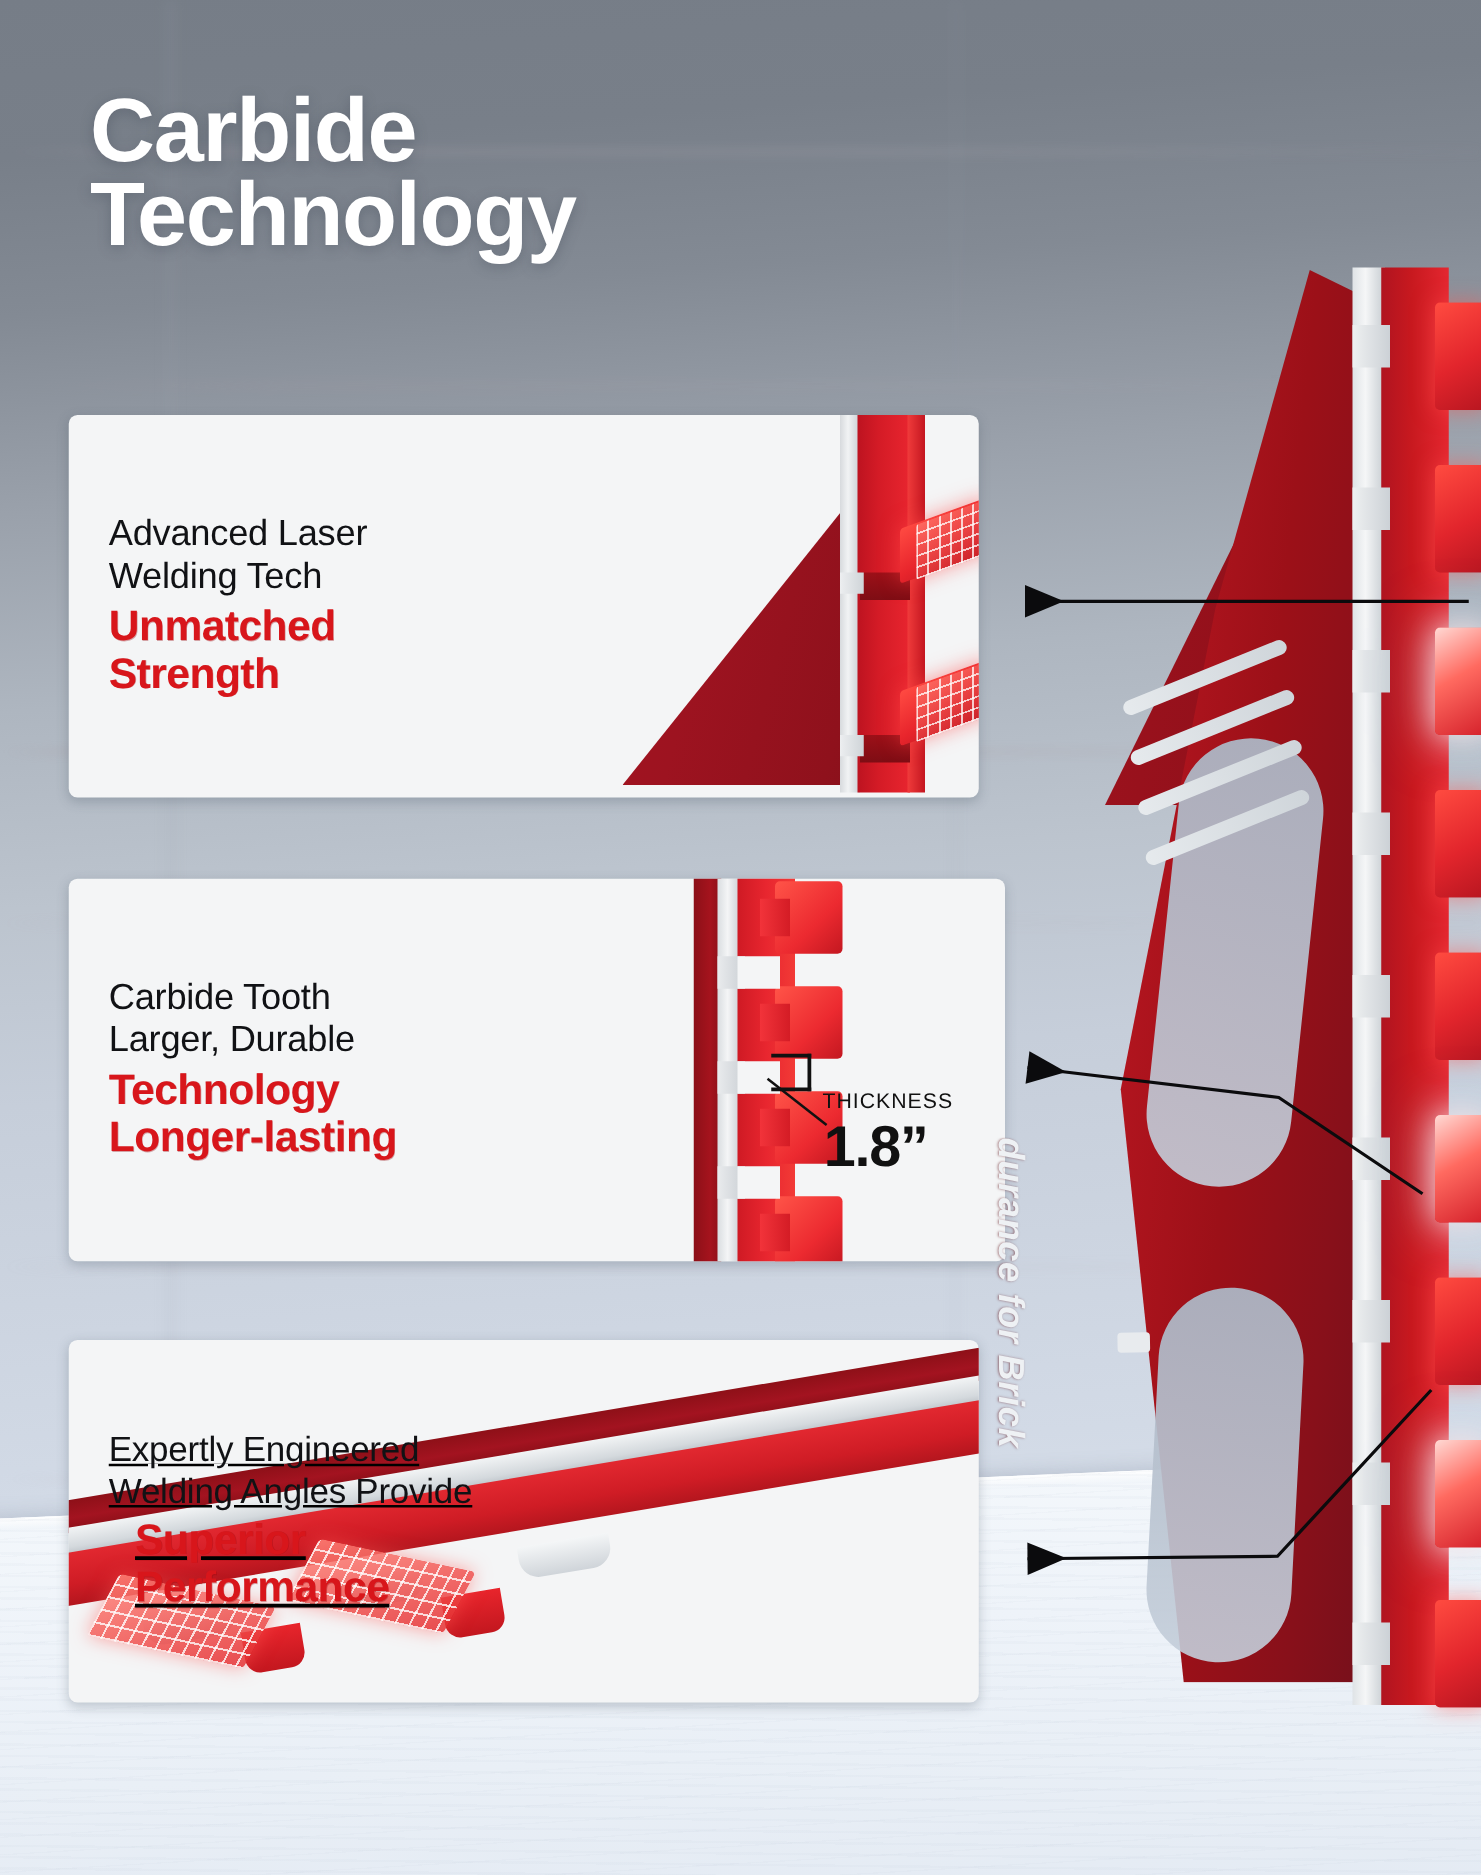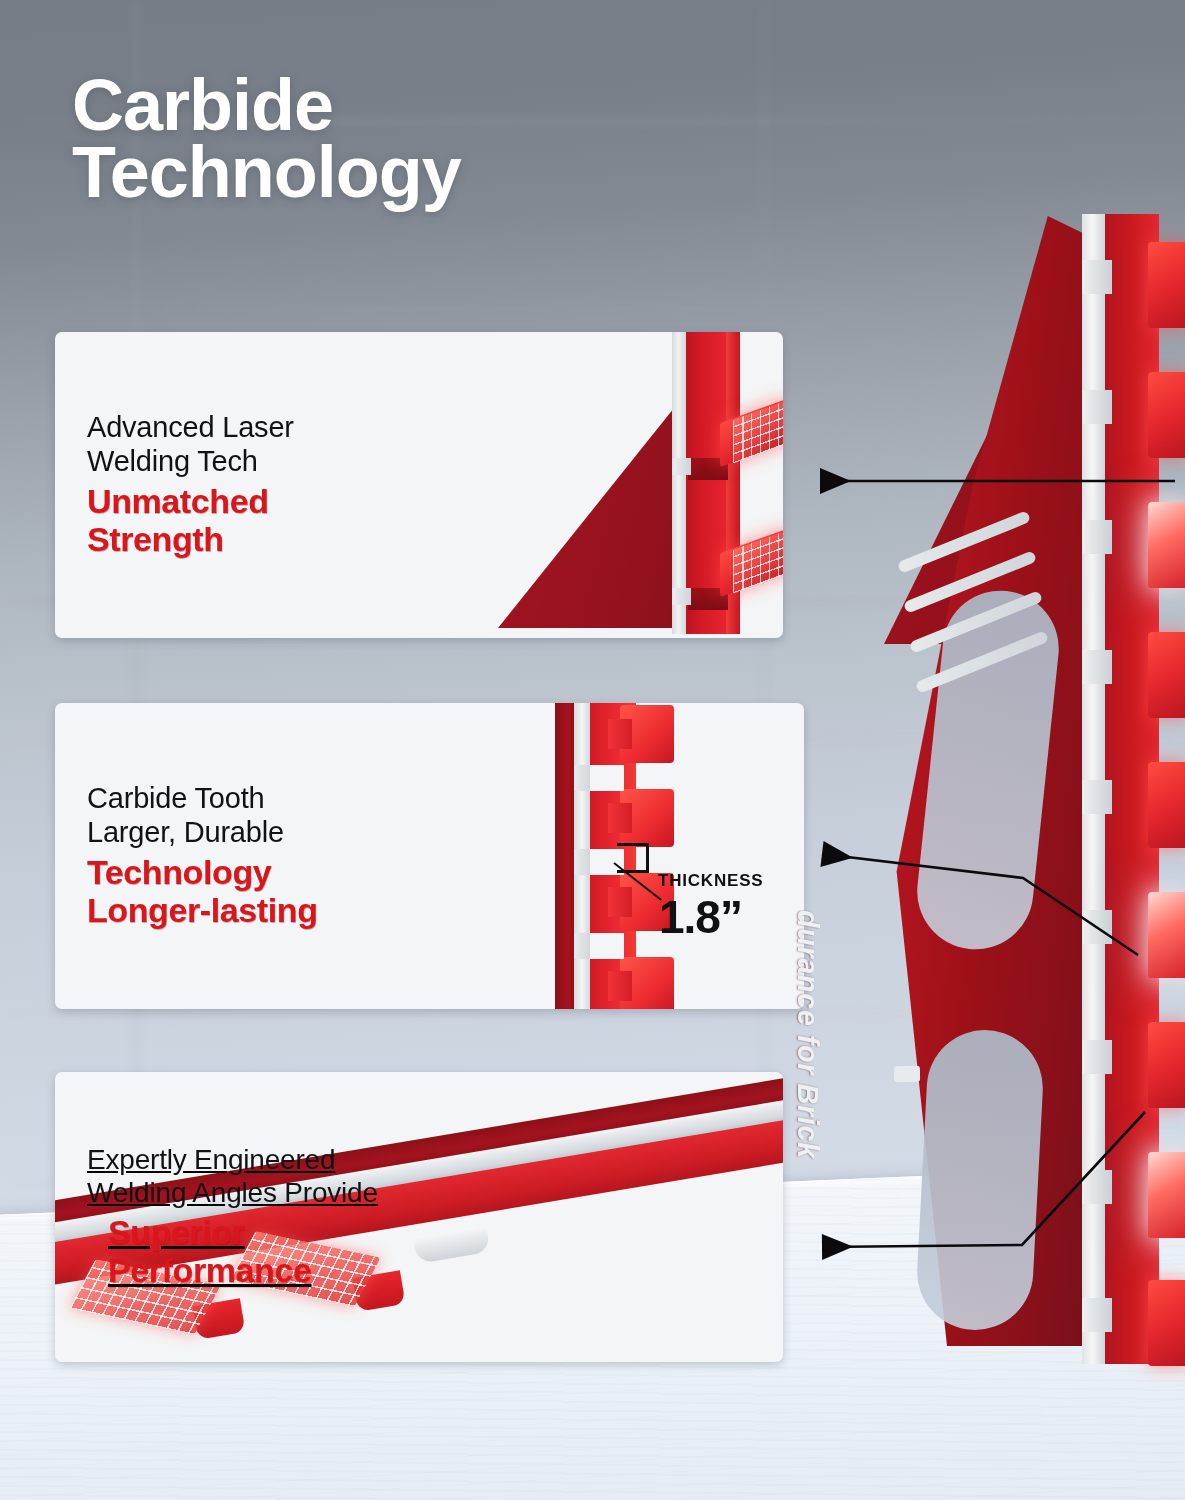--- a/index.html
+++ b/index.html
@@ -207,21 +207,21 @@
     position:absolute; left:617px; top:843px; width:32px; height:30px;
     border-top:3px solid #111; border-bottom:3px solid #111; border-right:3px solid #111;
     z-index:6;
   }
   .thick-leader {
     position:absolute; left:614px; top:862px; width:60px; height:2px;
     background:#111; transform:rotate(38deg); transform-origin:left center; z-index:6;
   }
   .thickness-label {
     position:absolute; left:658px; top:871px; z-index:7;
-    font-size:17px; font-weight:bold; color:#111; letter-spacing:.8px;
+    font-size:17px; font-weight:normal; color:#111; letter-spacing:.8px;
   }
   .thickness-value {
     position:absolute; left:659px; top:890px; z-index:7;
     font-size:46px; font-weight:bold; color:#111; letter-spacing:-1px;
   }
 
   
   .c3-wrap { position:absolute; left:0; top:0; width:728px; height:290px; overflow:hidden; }
   .c3-bar {
     position:absolute; left:-10px; top:130px; width:760px; height:26px;

